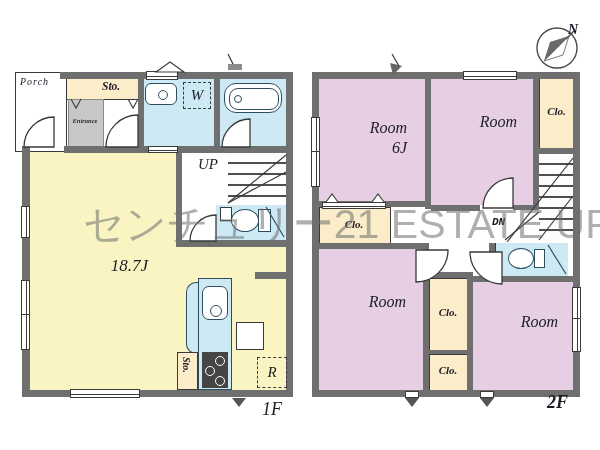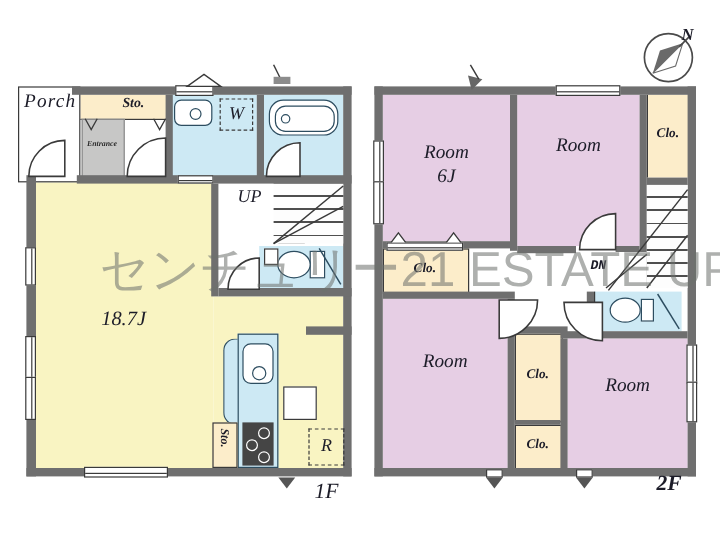--- a/index.html
+++ b/index.html
@@ -6,21 +6,21 @@
   #stage{position:relative;width:600px;height:450px;background:#fff;overflow:hidden;
          font-family:"Liberation Serif",serif;}
   .abs{position:absolute;}
   .wall{position:absolute;background:#6f6f6f;z-index:4;}
   .room{position:absolute;z-index:1;}
   .thinbox{position:absolute;border:1.5px solid #3a3a3a;box-sizing:border-box;z-index:3;}
   .win{position:absolute;background:#fff;border:1px solid #3a3a3a;box-sizing:border-box;z-index:5;}
   .win.h::after{content:"";position:absolute;left:0;right:0;top:50%;border-top:1px solid #3a3a3a;}
   .win.v::after{content:"";position:absolute;top:0;bottom:0;left:50%;border-left:1px solid #3a3a3a;}
   .lbl{position:absolute;font-style:italic;color:#1c1c28;z-index:8;white-space:nowrap;}
-  .roomlbl{position:absolute;font-style:italic;color:#1c1c28;z-index:8;text-align:center;line-height:1.25;font-size:16px;}
+  .roomlbl{position:absolute;font-style:italic;color:#1c1c28;z-index:8;text-align:right;line-height:1.25;font-size:16px;}
   .clolbl{font-size:11px;font-weight:bold;text-align:center;}
   .fixture{position:absolute;background:#fff;border:1.4px solid #2d4d60;box-sizing:border-box;z-index:6;}
   .stairsV{position:absolute;z-index:5;background:repeating-linear-gradient(to bottom,#fdfdfd 0 9.5px,#4e4e4e 9.5px 11px);}
   .dash{position:absolute;border:1.6px dashed #3a3a3a;box-sizing:border-box;z-index:6;
         display:flex;align-items:center;justify-content:center;font-style:italic;font-size:15px;color:#1c1c28;}
   #wm{position:absolute;left:83px;top:197px;z-index:40;font-family:"Liberation Sans",sans-serif;
       font-size:41px;color:#6d716d;opacity:.55;white-space:nowrap;letter-spacing:0px;}
   svg.ovl{position:absolute;left:0;top:0;z-index:7;pointer-events:none;}
   .flabel{font-size:18px;}
   .vert{writing-mode:vertical-rl;}
@@ -89,21 +89,21 @@
     <div class="fixture" style="left:231px;top:209px;width:28px;height:23px;border-radius:50%;"></div>
     <div class="fixture" style="left:220px;top:207px;width:12px;height:14px;border-color:#3a3a3a;"></div>
 
     <div class="win h" style="left:146px;top:71px;width:32px;height:9px;"></div>
     <div class="win v" style="left:21px;top:206px;width:9px;height:32px;"></div>
     <div class="win v" style="left:21px;top:280px;width:9px;height:36px;"></div>
     <div class="win v" style="left:21px;top:314px;width:9px;height:36px;"></div>
     <div class="win h" style="left:70px;top:389px;width:70px;height:9px;"></div>
     <div class="win h" style="left:148px;top:146px;width:30px;height:7px;"></div>
 
-    <div class="lbl" style="left:20px;top:76px;font-size:16px;letter-spacing:1px;">Porch</div>
+    <div class="lbl" style="left:20px;top:76px;font-size:10px;letter-spacing:1px;">Porch</div>
     <div class="lbl" style="left:102px;top:80px;font-size:11.5px;font-weight:bold;">Sto.</div>
     <div class="lbl" style="left:68px;top:117px;width:34px;text-align:center;font-size:6.5px;font-weight:bold;color:#2c2c2c;">Entrance</div>
     <div class="lbl" style="left:198px;top:156px;font-size:15px;">UP</div>
     <div class="roomlbl" style="left:58px;top:255px;width:90px;font-size:18px;">
       <div style="font-size:17px;">18.7J</div>
     </div>
     <div class="lbl vert" style="left:181px;top:357px;font-size:10px;font-weight:bold;">Sto.</div>
     <div class="lbl flabel" style="left:262px;top:399px;">1F</div>
   </div>
 

